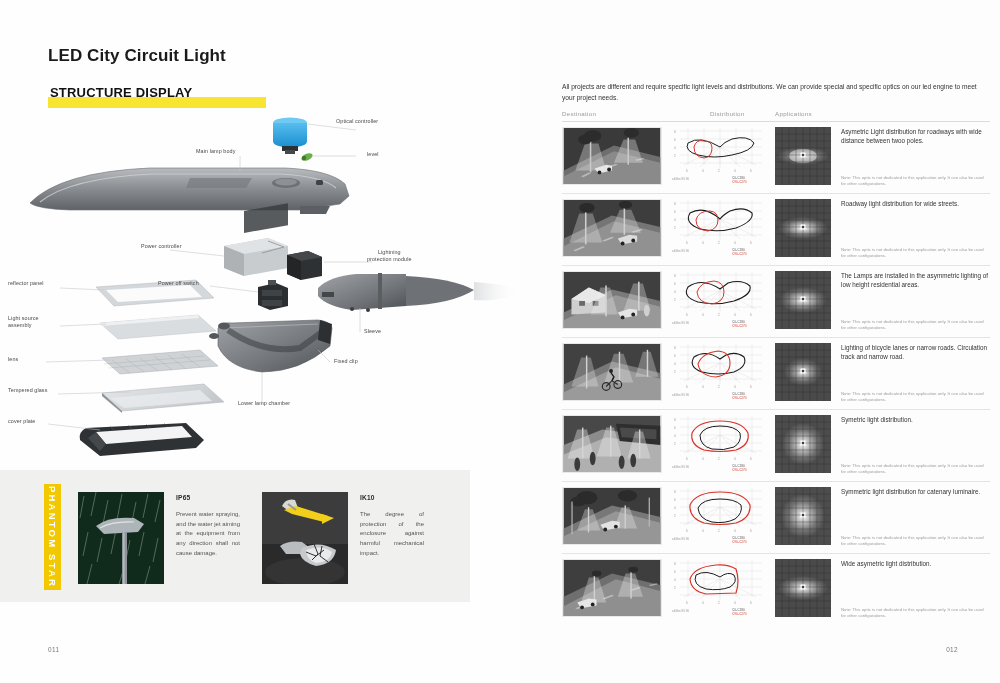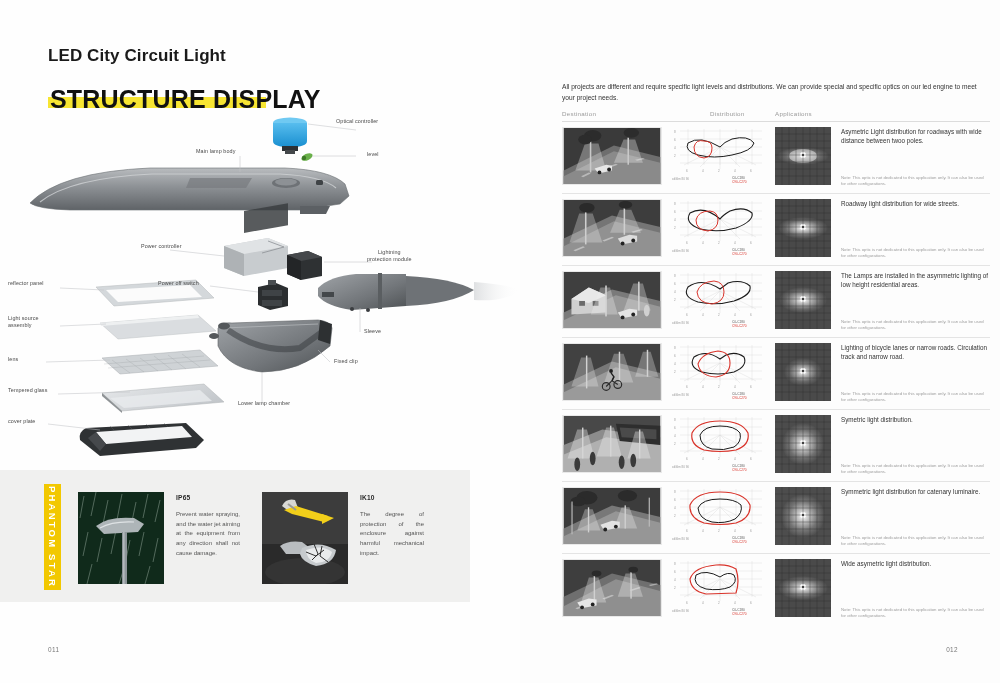--- a/index.html
+++ b/index.html
@@ -13,21 +13,21 @@
 
   
   #left-page { position: absolute; left: 0; top: 0; width: 520px; height: 683px; background: #fefefe; }
 
   .page-title {
     position: absolute; left: 48px; top: 46px;
     font-size: 17px; font-weight: bold; color: #1a1a1a; letter-spacing: .1px;
   }
   .section-head {
     position: absolute; left: 48px; top: 84px;
-    font-size: 25px; font-weight: bold; color: #111;
+    font-size: 13px; font-weight: bold; color: #111;
     letter-spacing: .2px; padding: 1px 6px 1px 2px;
   }
   .hl-bar {
     position: absolute; left: 48px; top: 97px; width: 218px; height: 11px;
     background: #f7e532; z-index: 0;
   }
   .section-head span { position: relative; z-index: 2; }
 
   
   #diagram { position: absolute; left: 0; top: 110px; width: 520px; height: 350px; }

